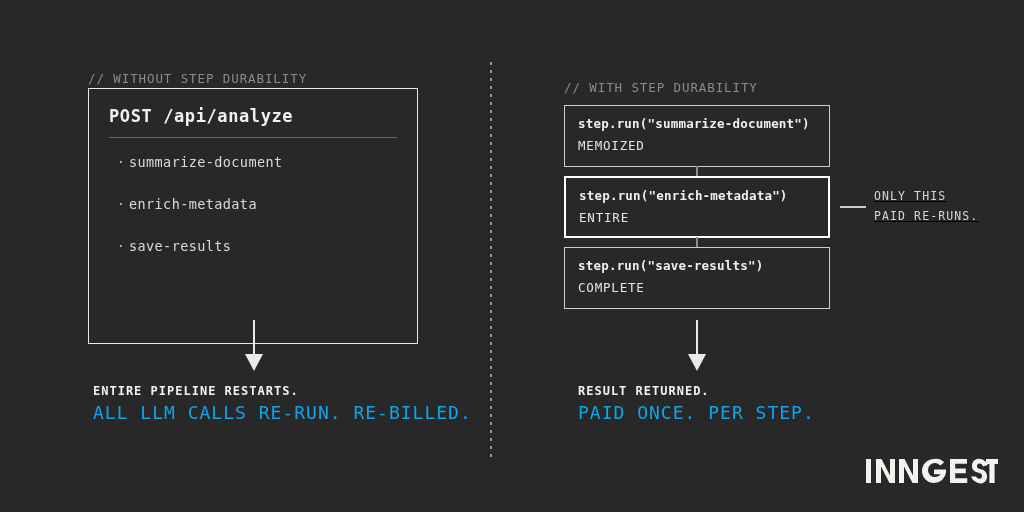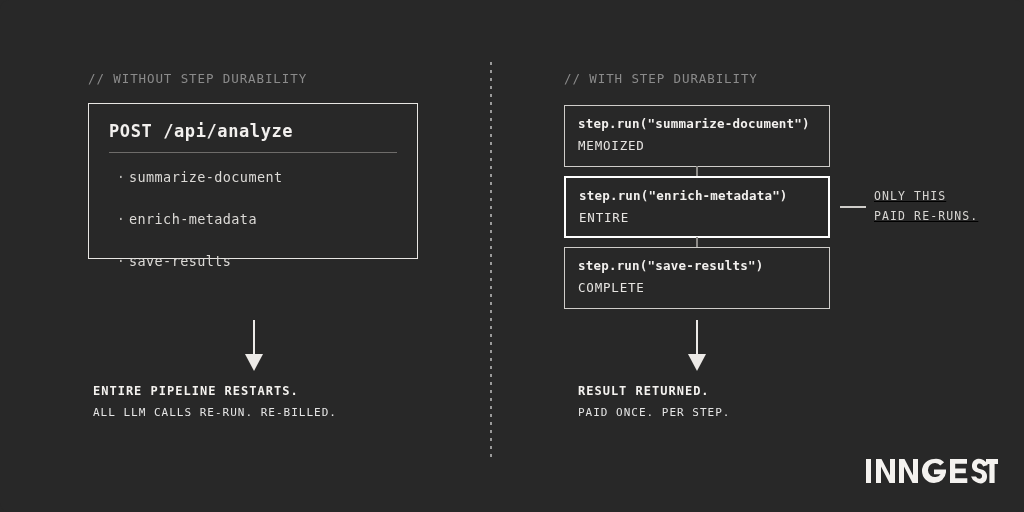--- a/index.html
+++ b/index.html
@@ -22,41 +22,41 @@
   
   .col-comment {
     position: absolute;
     font-family: "DejaVu Sans Mono", "Liberation Mono", monospace;
     font-size: 12.5px;
     letter-spacing: 0.9px;
     color: #8b8b8b;
     white-space: nowrap;
   }
   #comment-left  { left: 88px;  top: 71px; }
-  #comment-right { left: 564px; top: 71px; }
+  #comment-right { left: 564px; top: 80px; }
 
   
   #divider {
     position: absolute;
     left: 490px;
     top: 62px;
     width: 2px;
     height: 398px;
     background-image: linear-gradient(to bottom, #9a9a9a 0px, #9a9a9a 3px, rgba(0,0,0,0) 3px, rgba(0,0,0,0) 8px);
     background-size: 2px 8px;
     background-repeat: repeat-y;
   }
 
   
   #mono-box {
     position: absolute;
     left: 88px;
-    top: 103px;
+    top: 88px;
     width: 330px;
-    height: 156px;
+    height: 256px;
     border: 1.5px solid #e8e6e3;
     box-sizing: border-box;
   }
   #mono-title {
     position: absolute;
     left: 20px;
     top: 17px;
     font-size: 17px;
     font-weight: bold;
     letter-spacing: 0.6px;
@@ -190,23 +190,23 @@
   #caption-right { left: 568px; top: 380px; margin-left: 10px; }
   .caption-primary {
     font-size: 12px;
     font-weight: bold;
     letter-spacing: 1px;
     color: #f4f2ef;
     line-height: 22px;
     white-space: nowrap;
   }
   .caption-secondary {
-    font-size: 11px;
+    font-size: 18px;
     letter-spacing: 1px;
-    color: #e5e5e5;
+    color: #0ea5e9;
     line-height: 22px;
     white-space: nowrap;
     text-align: right;
   }
 
   
   #logo {
     position: absolute;
     right: 26px;
     bottom: 26px;

